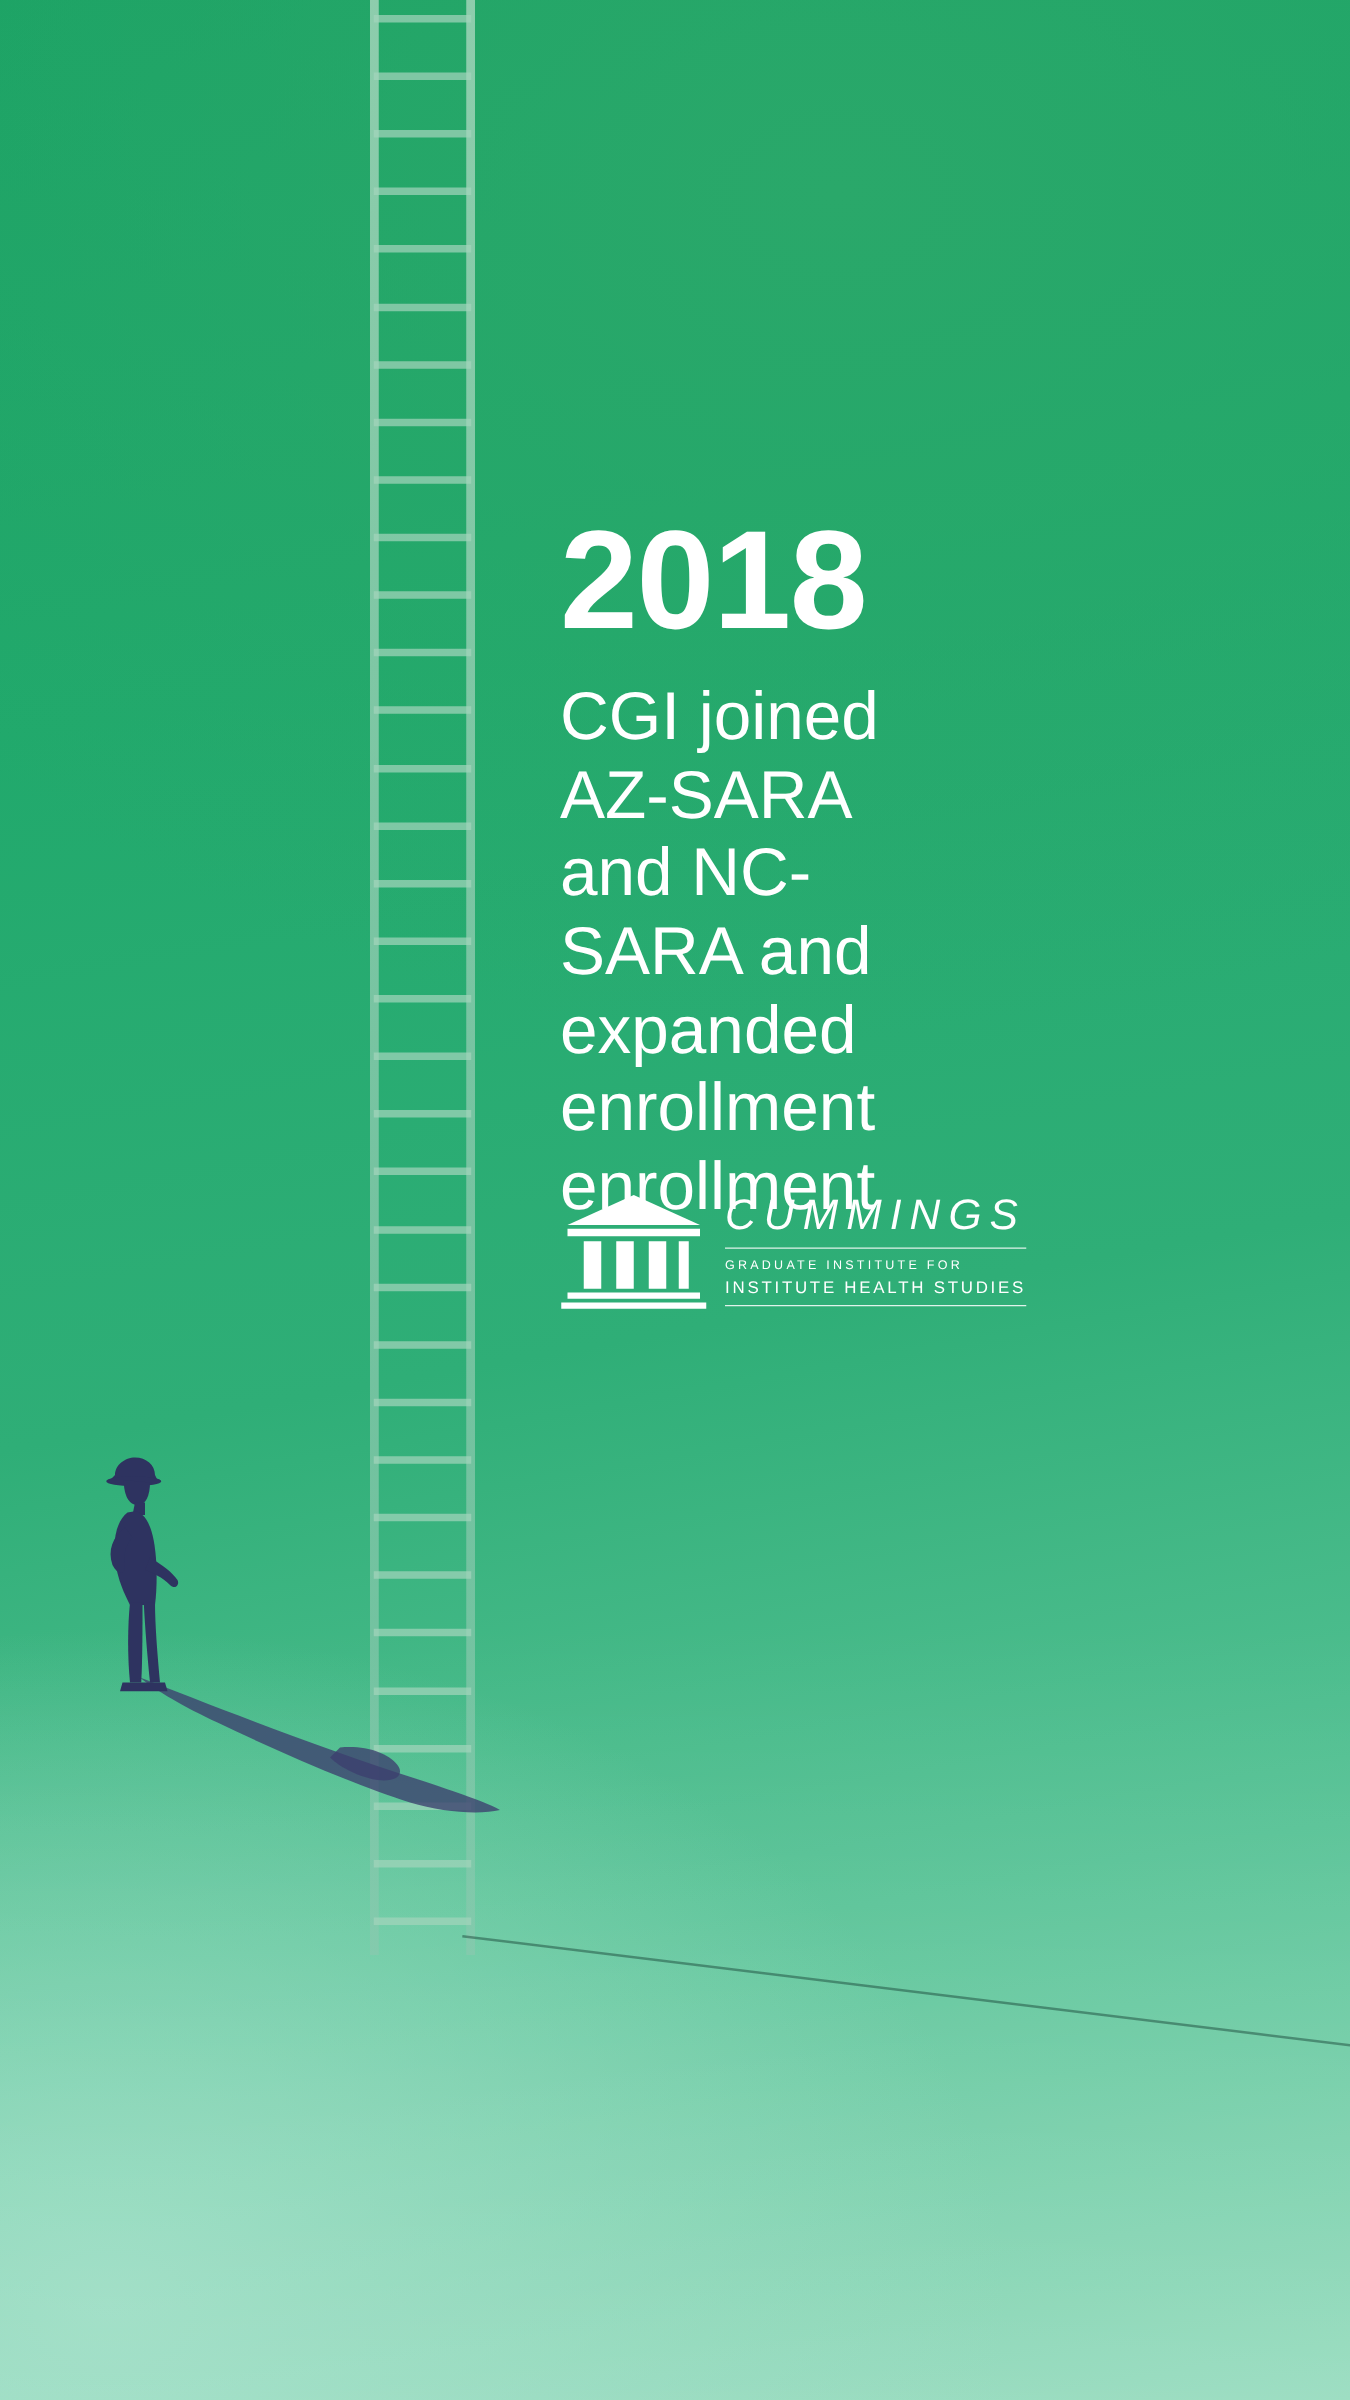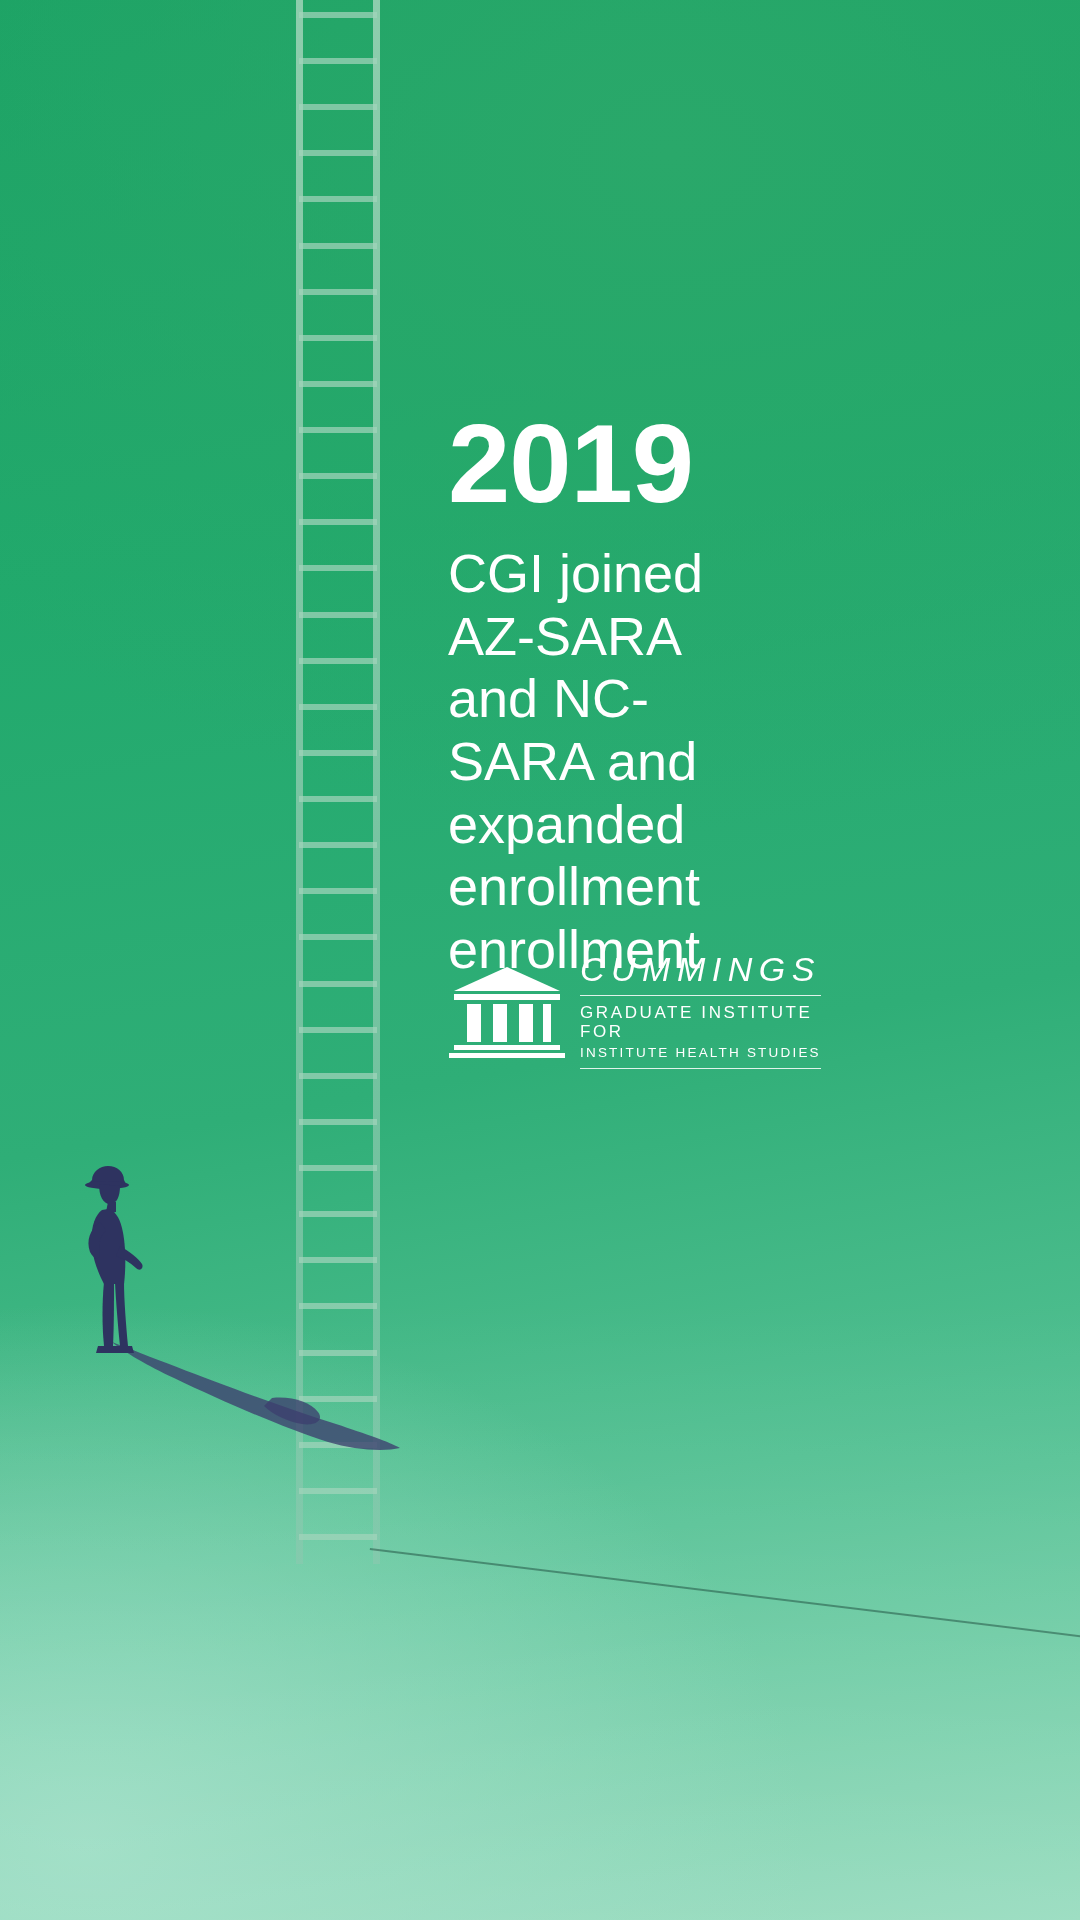--- a/index.html
+++ b/index.html
@@ -128,21 +128,21 @@
     color: #ffffff;
   }
   .logo-title {
     font-size: 34px;
     font-weight: 400;
     letter-spacing: 6.5px;
     line-height: 1;
     font-style: italic;
   }
   .logo-sub1 {
-    font-size: 17px;
+    font-size: 10px;
     font-weight: 400;
     letter-spacing: 2.6px;
     margin-top: 9px;
     line-height: 1.1;
     border-top: 1px solid rgba(255,255,255,0.85);
     padding-top: 8px;
   }
   .logo-sub2 {
     font-size: 13.5px;
     font-weight: 400;
@@ -226,21 +226,21 @@
     <path d="M48 86 C58 92, 66 98, 70 104 C72 108, 68 112, 64 108 C58 102, 50 98, 44 96 Z" fill="#2e3360"></path>
 
     <path d="M32 122 C30 142, 30 166, 32 186 L41 186 C42 166, 42 142, 42 122 Z" fill="#2e3360"></path>
     <path d="M43 122 C44 142, 46 166, 48 186 L56 186 C54 164, 52 140, 52 122 Z" fill="#2e3360"></path>
 
     <path d="M26 186 L44 186 L44 193 L24 193 Z" fill="#2e3360"></path>
     <path d="M44 186 L60 186 L62 193 L44 193 Z" fill="#2e3360"></path>
   </svg>
 
   <div class="content">
-    <div class="year">2019</div>
+    <div class="year">2018</div>
     <div class="headline">CGI joined AZ-SARA and NC-SARA and expanded enrollment enrollment</div>
   </div>
 
   <div class="logo">
     <svg class="logo-mark" viewBox="0 0 118 96">
 
       <path d="M59 4 L112 28 L6 28 Z" fill="#ffffff"></path>
       <rect x="6" y="31" width="106" height="6" fill="#ffffff"></rect>
 
       <rect x="19" y="41" width="14" height="38" fill="#ffffff"></rect>

